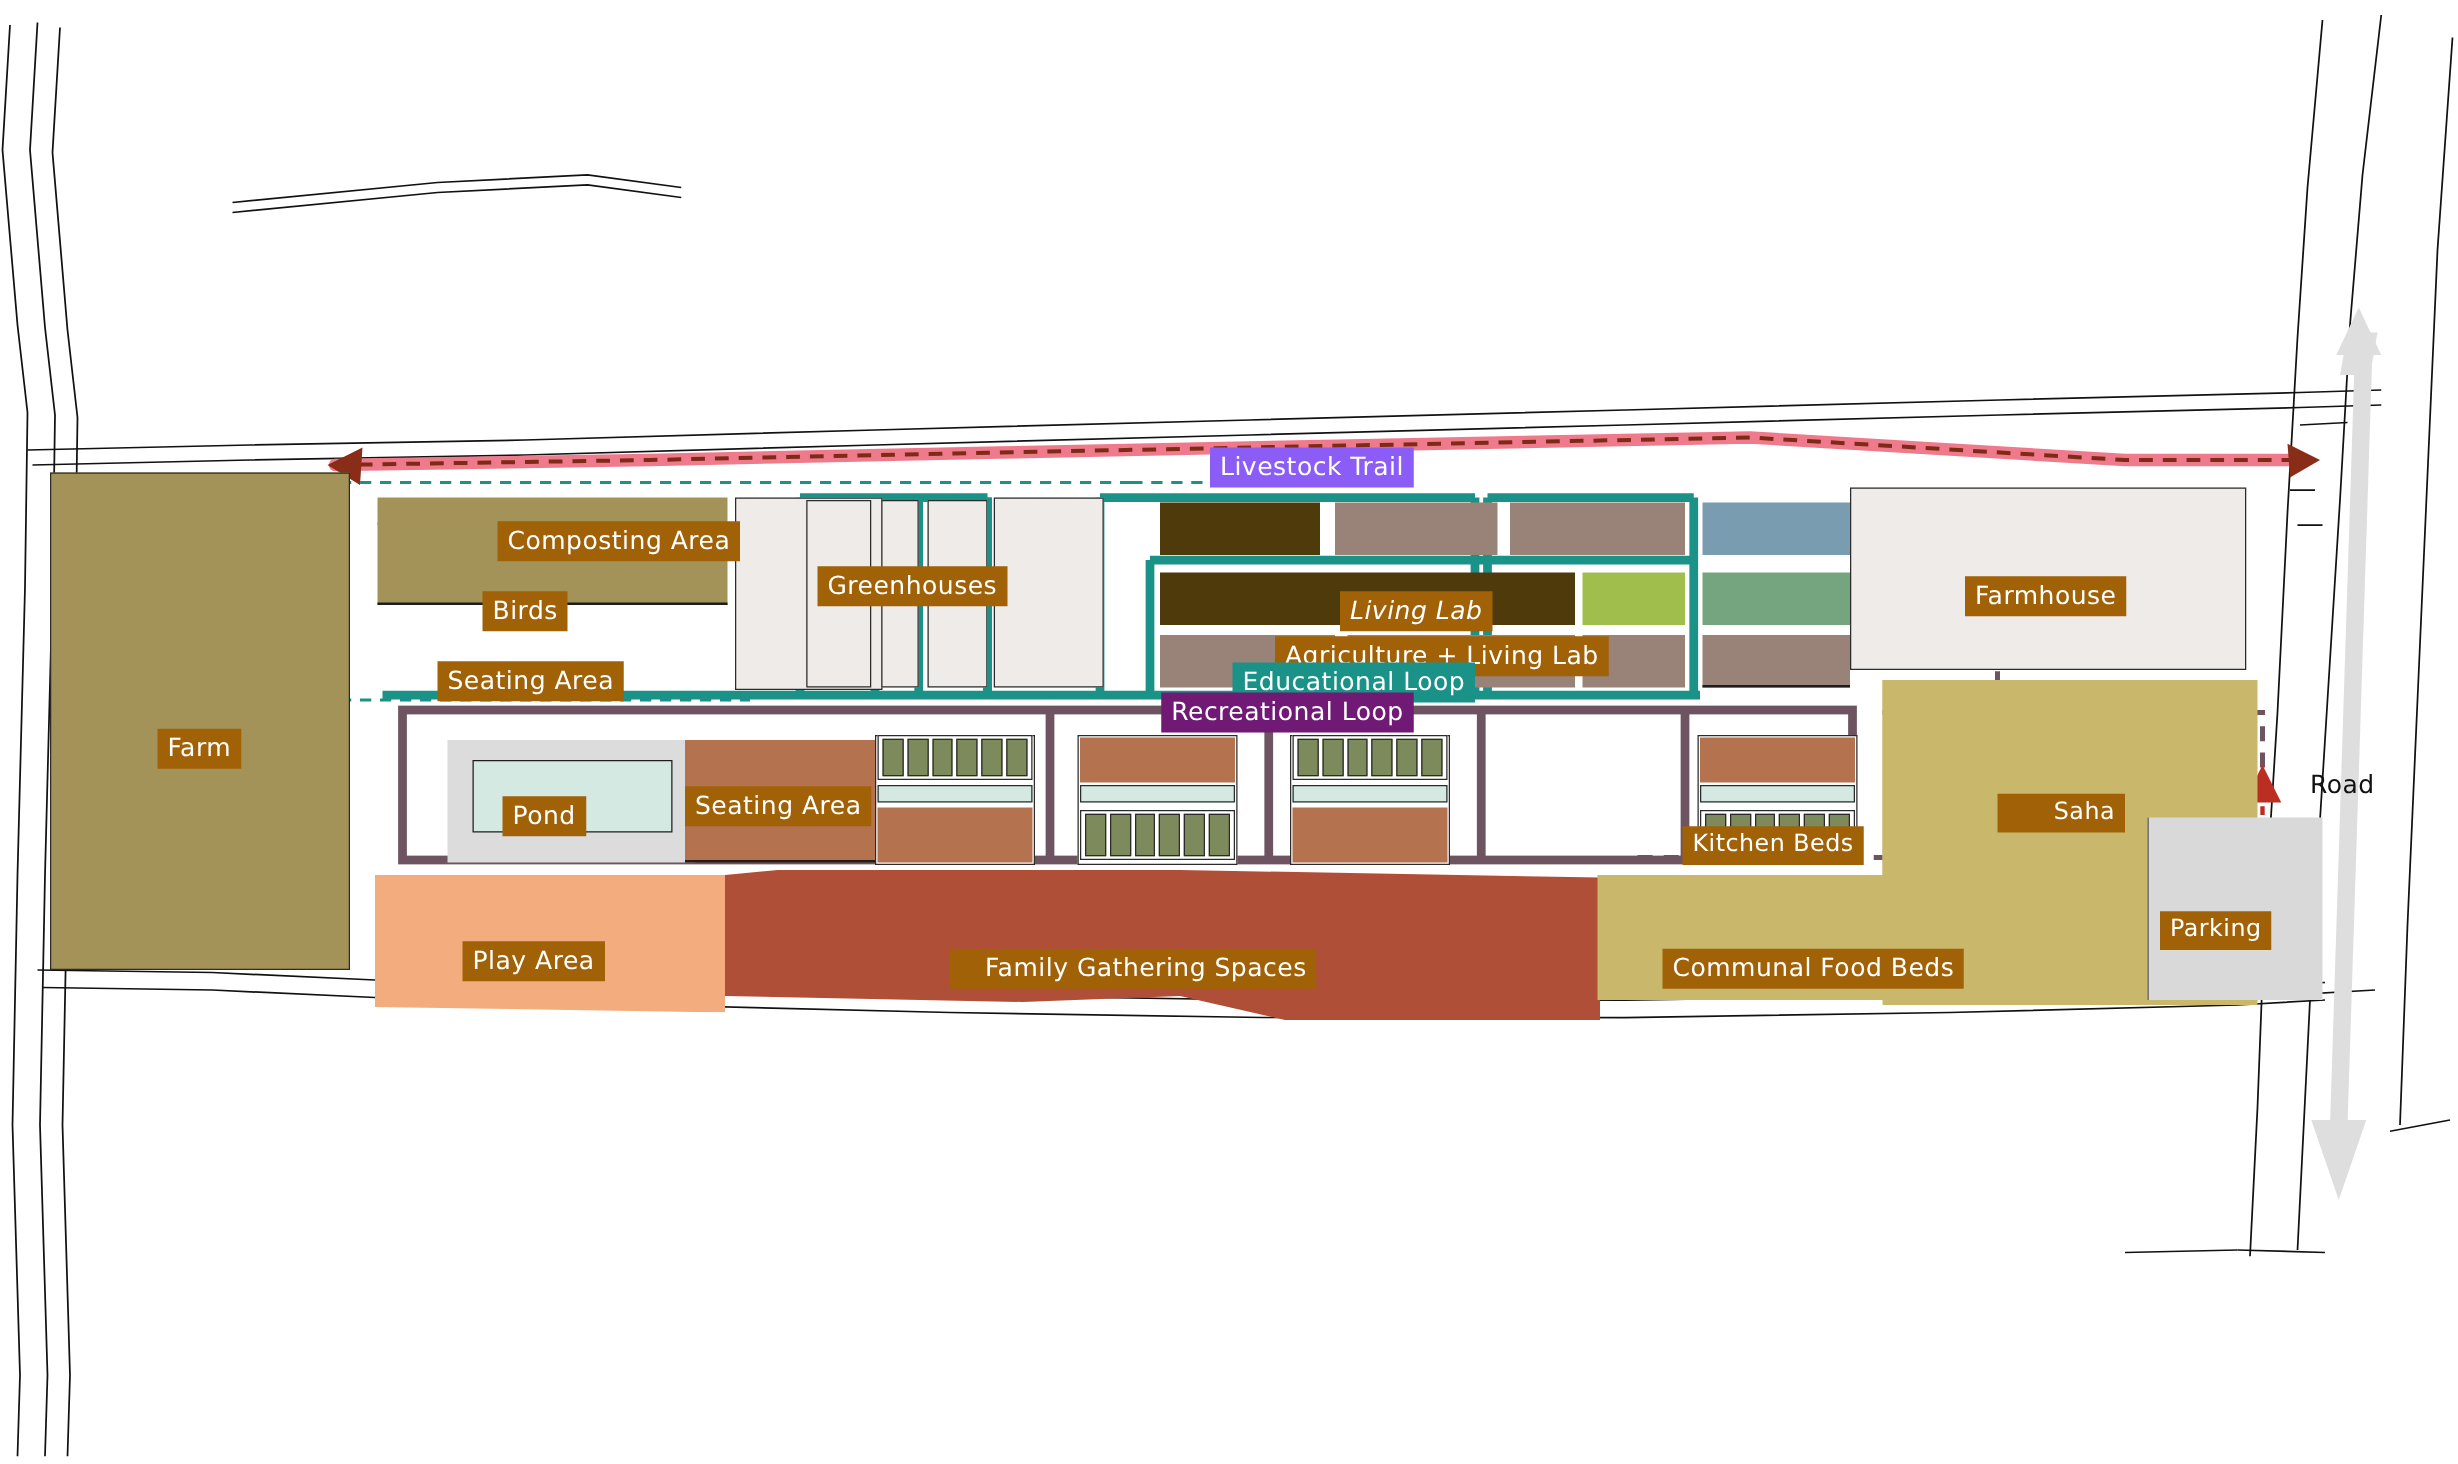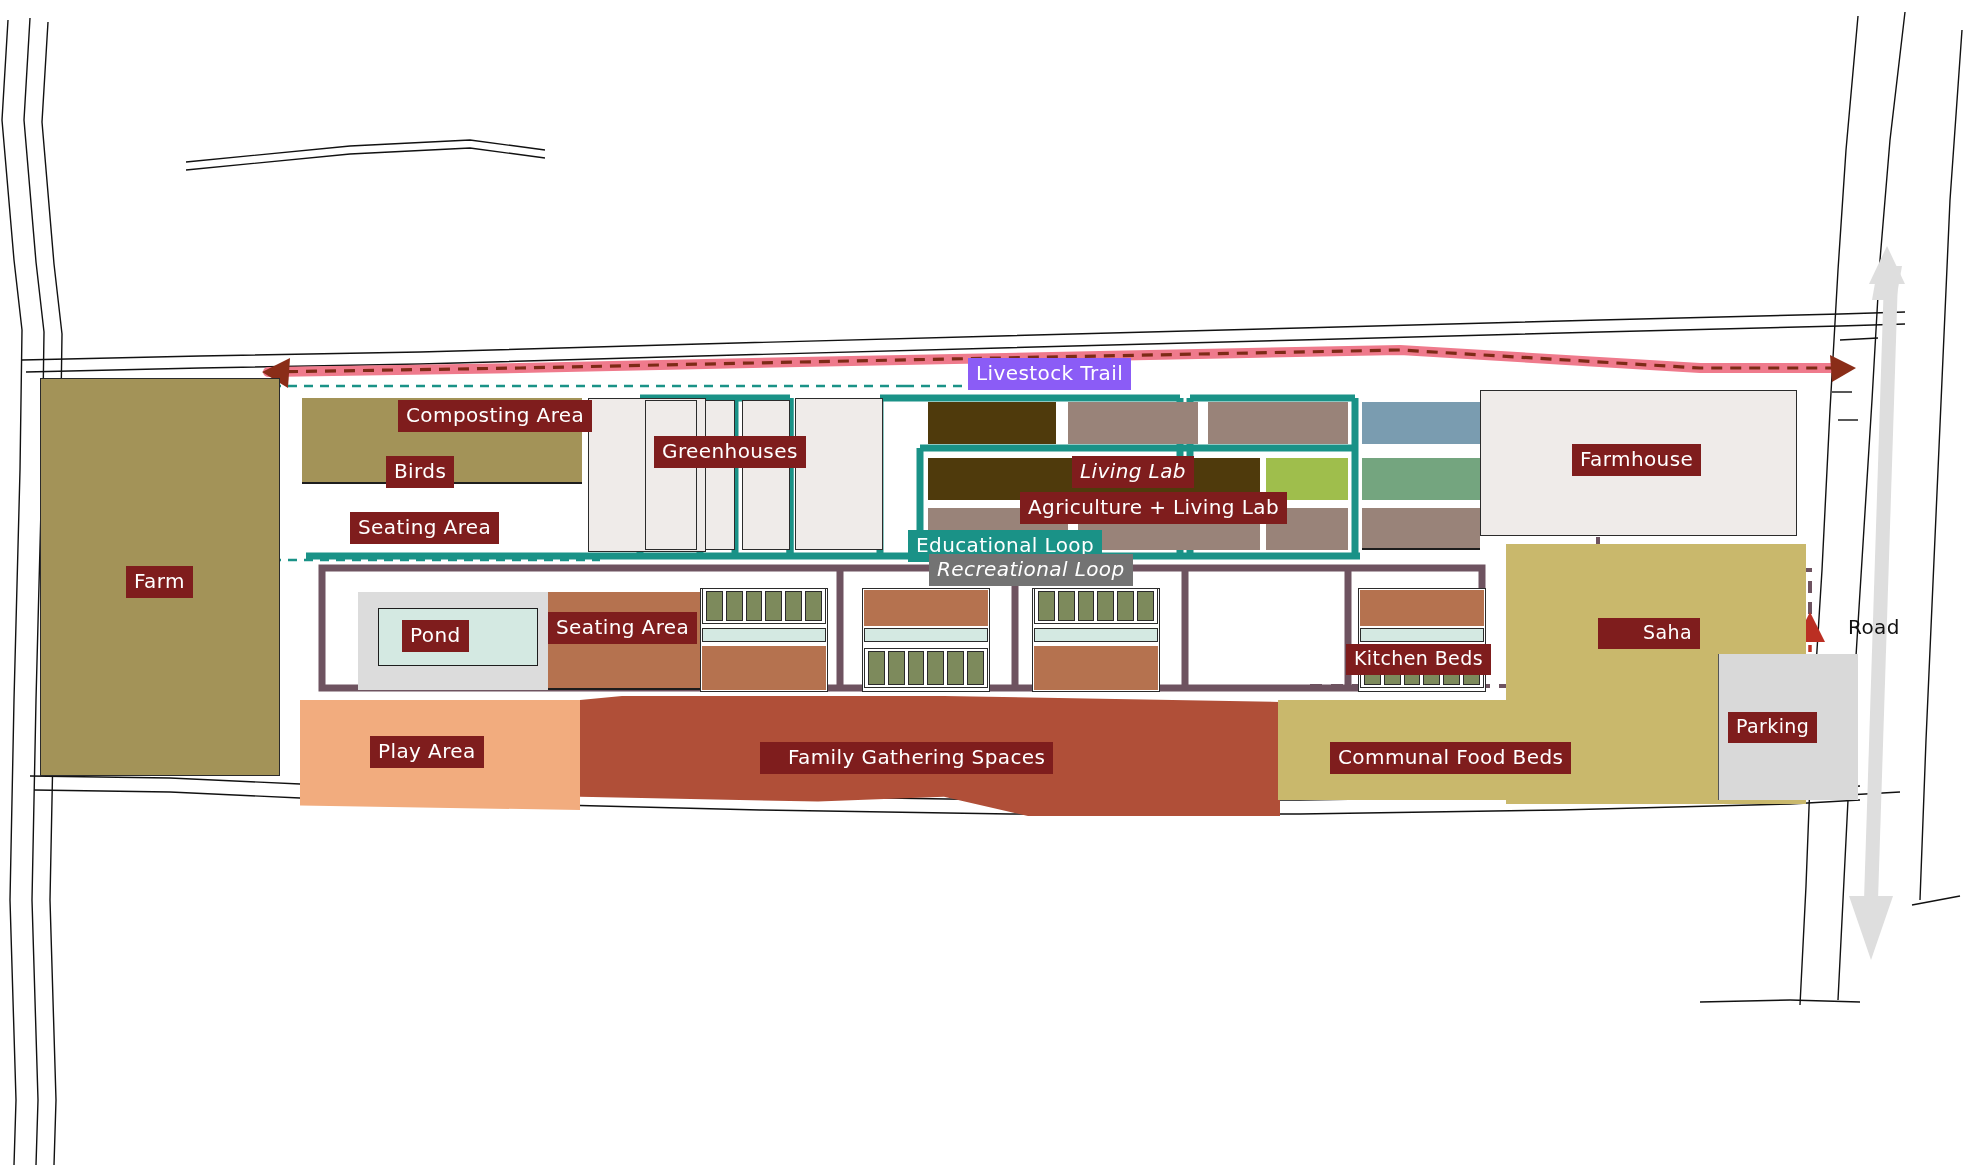--- a/index.html
+++ b/index.html
@@ -5,24 +5,24 @@
   html,body{margin:0;padding:0;background:#ffffff;}
   body{width:1966px;height:1171px;position:relative;overflow:hidden;
        font-family:"DejaVu Sans","Liberation Sans",sans-serif;}
   #stage{position:absolute;inset:0;width:1966px;height:1171px;}
   svg#base{position:absolute;left:0;top:0;width:1966px;height:1171px;}
 
   
   .lbl{position:absolute;color:#ffffff;white-space:nowrap;
        font-family:"DejaVu Sans","Liberation Sans",sans-serif;
        letter-spacing:.4px;line-height:1;z-index:60;}
-  .lbl.brown{background:#7f1d1d;}
+  .lbl.brown{background:#a16207;margin-top:17px;}
   .lbl.red{background:#8b5cf6;text-align:right;}
   .lbl.teal{background:#1a9287;}
-  .lbl.mauve{background:#737373;font-style:italic;}
+  .lbl.mauve{background:#701a75;}
   .lbl.plain{color:#111;background:transparent;}
   .s20{font-size:20px;padding:5px 8px 7px 8px;}
   .s19{font-size:19px;padding:5px 8px 7px 8px;}
 
   
   .blk{position:absolute;box-sizing:border-box;}
   .z-zone{z-index:5;}
   .z-mass{z-index:14;}
   .z-bld{z-index:20;}
   .z-det{z-index:26;}
@@ -220,21 +220,21 @@
   <div class="lbl brown s20" style="left:654px;top:436px;">Greenhouses</div>
 
   <div class="lbl brown s20" style="left:1072px;top:456px;font-style:italic;">Living Lab</div>
 
   <div class="lbl brown s20" style="left:1020px;top:492px;">Agriculture + Living Lab</div>
 
   <div class="lbl brown s20" style="left:1572px;top:444px;">Farmhouse</div>
 
   <div class="lbl red s20" style="left:968px;top:358px;">Livestock Trail</div>
 
-  <div class="lbl teal s20" style="left:908px;top:530px;">Educational Loop</div>
+  <div class="lbl teal s20" style="left:986px;top:530px;">Educational Loop</div>
 
   <div class="lbl mauve s20" style="left:929px;top:554px;">Recreational Loop</div>
 
   <div class="lbl brown s20" style="left:402px;top:620px;">Pond</div>
 
   <div class="lbl brown s20" style="left:548px;top:612px;">Seating Area</div>
 
   <div class="lbl brown s19" style="left:1346px;top:644px;text-align:right;">Kitchen Beds</div>
 
   <div class="lbl brown s19" style="left:1598px;top:618px;padding-left:45px;">Saha</div>

